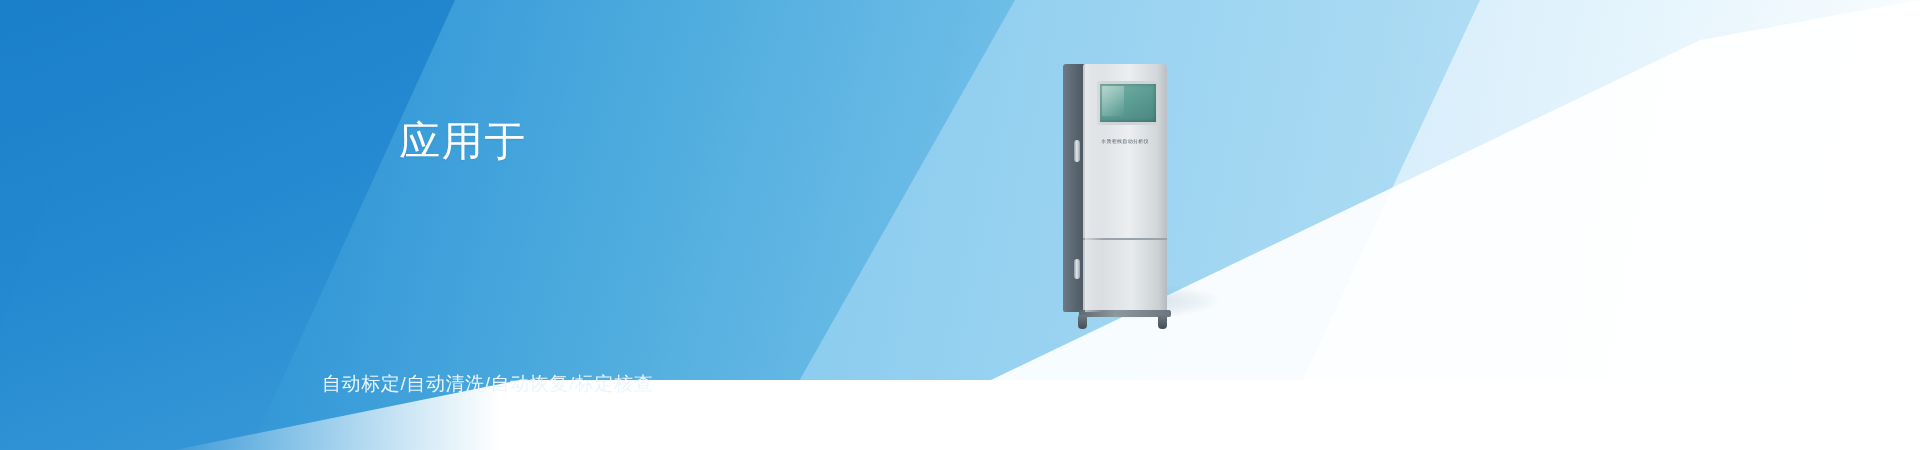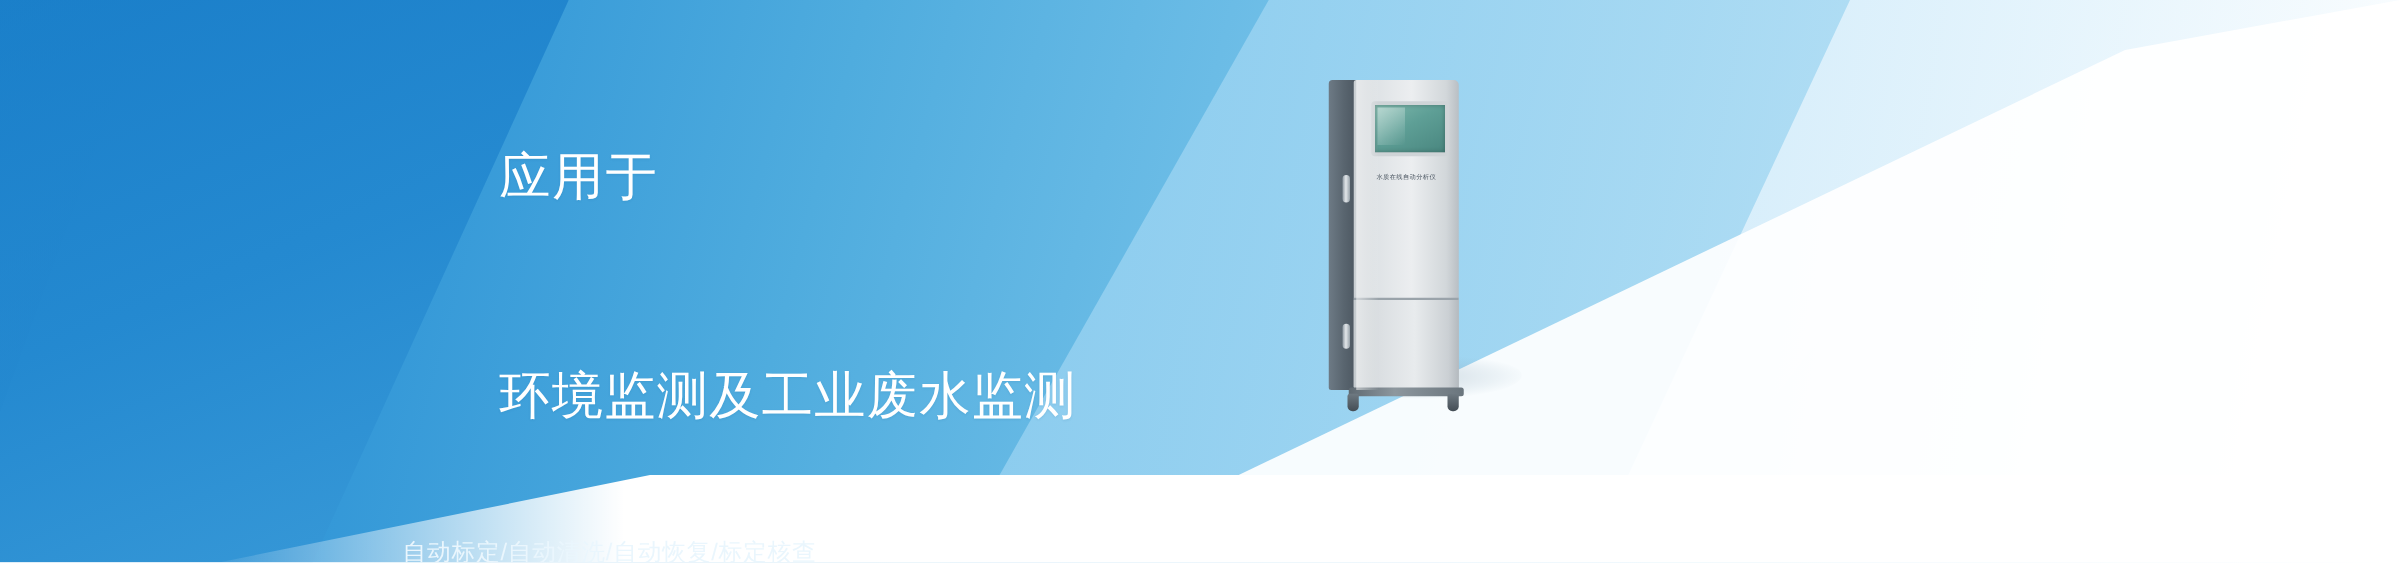--- a/index.html
+++ b/index.html
@@ -161,21 +161,20 @@
   <div class="bg-wedge-left2"></div>
   <div class="bg-band-a"></div>
   <div class="bg-band-b"></div>
   <div class="bg-white-sweep"></div>
   <div class="bg-white-foot"></div>
 
   <div class="copy">
     <div class="headline">
       <span class="l1">应用于</span>
       <br>
-      <span class="l2">环境监测及工业废水监测</span>
     </div>
     <div class="subtitle">自动标定/自动清洗/自动恢复/标定核查</div>
 
   </div>
 
   <div class="dev-shadow"></div>
 
   <div class="device">
     <div class="dev-side"></div>
     <div class="dev-body"></div>

